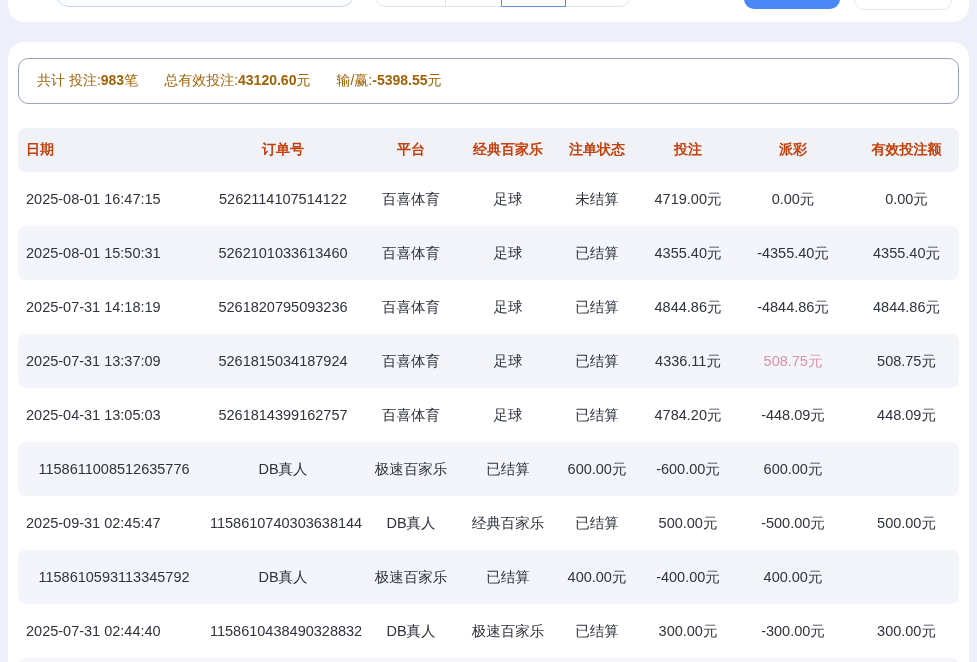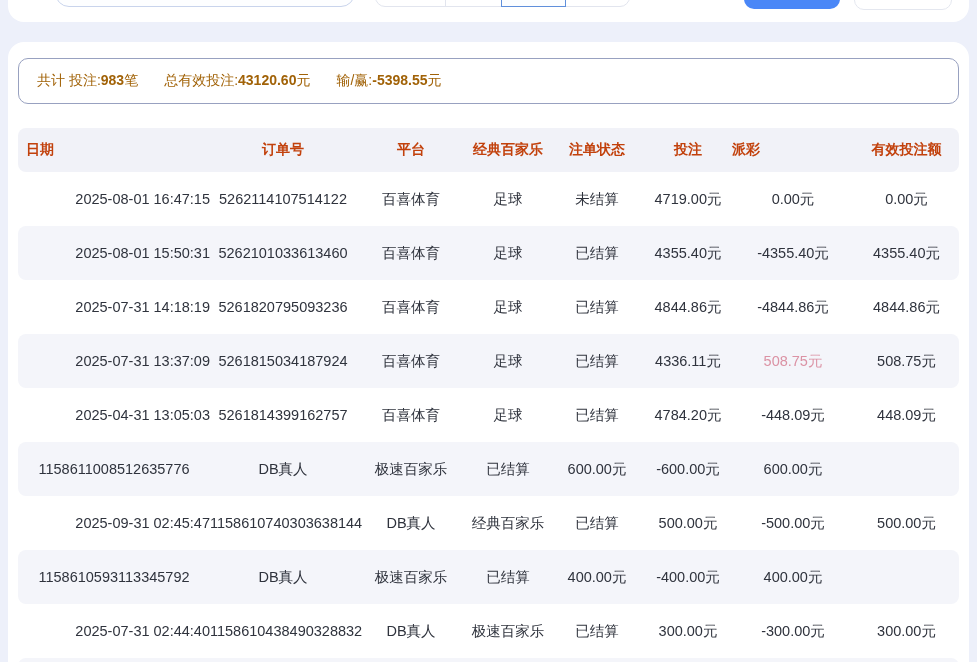--- a/index.html
+++ b/index.html
@@ -62,21 +62,21 @@
     grid-template-columns:192px 146px 110px 84px 94px 88px 122px 1fr;
     align-items:center;
   }
   .thead {
     height:44px; background:#f1f2f8; border-radius:8px;
     font-weight:700; font-size:14px; color:#c2410c;
   }
   .trow { height:54px; font-size:14.5px; color:#2f333d; background:#ffffff; }
   .trow.stripe { background:#f4f5fa; border-radius:8px; }
   .cell { text-align:center; white-space:nowrap; overflow:visible; }
-  .cell.col-date, .hcell.col-date { text-align:right; padding-left:8px; }
+  .cell.col-date, .hcell.col-date { text-align:left; padding-left:8px; }
   .cell.pos { color:#db92a4; }
   .trow.sliver { height:54px; margin-top:0; }
 </style>
 </head>
 <body>
 
 <div class="filter-card">
   <div class="search-input"></div>
   <div class="segmented">
     <div class="segment"></div>
@@ -103,21 +103,21 @@
   </div>
 
   <div class="rtable">
     <div class="thead">
         <div class="hcell col-date" style="text-align: left; padding-left: 8px;">日期</div>
         <div class="hcell col-order" style="text-align: center;">订单号</div>
         <div class="hcell col-platform" style="text-align: center;">平台</div>
         <div class="hcell col-content" style="text-align: center;">经典百家乐</div>
         <div class="hcell col-status" style="text-align: center;">注单状态</div>
         <div class="hcell col-bet" style="text-align: center;">投注</div>
-        <div class="hcell col-payout" style="text-align: left;">派彩</div>
+        <div class="hcell col-payout" style="text-align: center;">派彩</div>
         <div class="hcell col-valid" style="text-align: center;">有效投注额</div>
       </div>
     <div>
         <div class="trow">
           <div class="cell col-date">2025-08-01 16:47:15</div>
           <div class="cell col-order">5262114107514122</div>
           <div class="cell col-platform">百喜体育</div>
           <div class="cell col-content">足球</div>
           <div class="cell col-status">未结算</div>
           <div class="cell col-bet">4719.00元</div>

